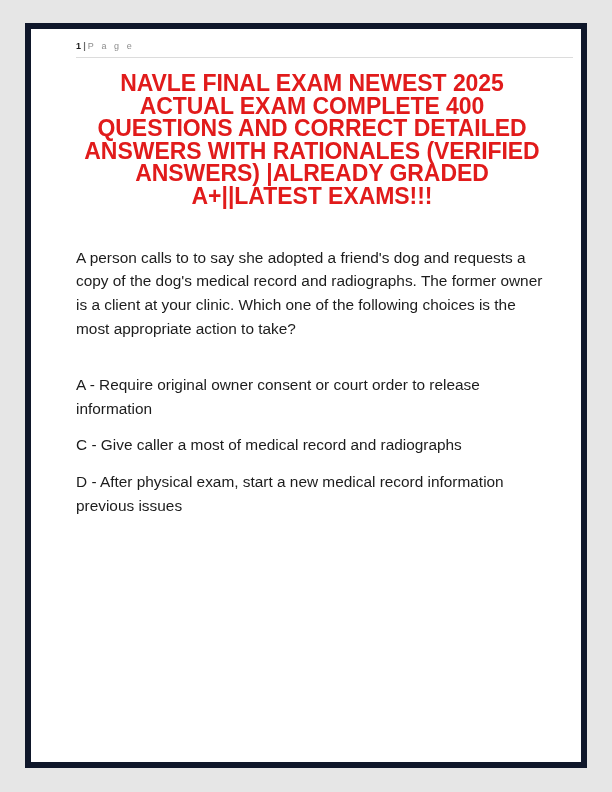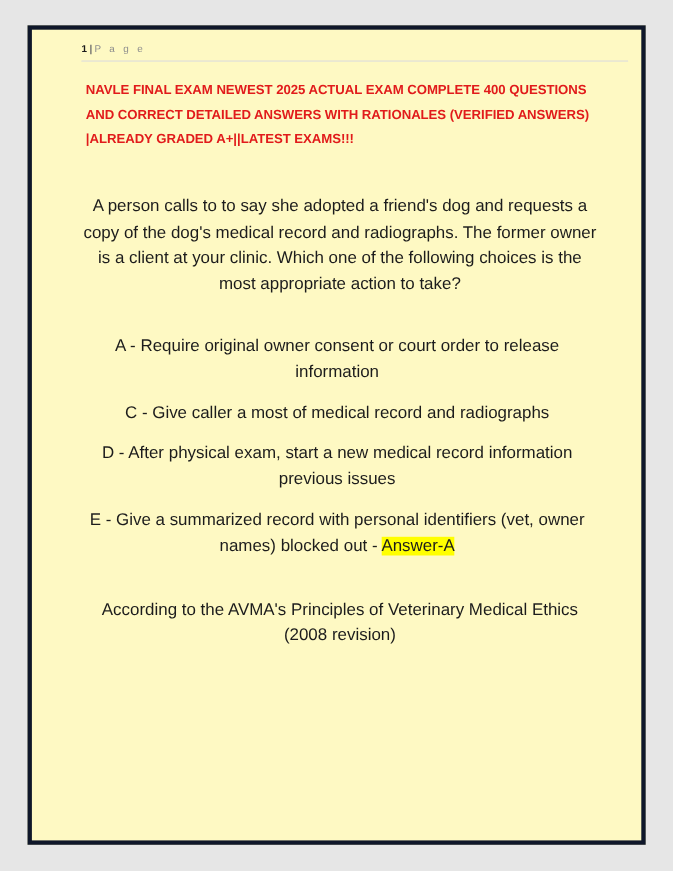--- a/index.html
+++ b/index.html
@@ -20,22 +20,22 @@
     height: 792px;
     background: #e6e6e6;
   }
 
   .page-sheet {
     position: absolute;
     left: 25px;
     top: 23px;
     width: 562px;
     height: 745px;
-    border: 4px solid #0f172a;
-    background: #fef9c3;
+    border: 6px solid #0f172a;
+    background: #ffffff;
     box-sizing: border-box;
   }
 
   .page-inner {
     position: absolute;
     left: 45px;
     top: 12px;
     width: 472px;
   }
 
@@ -65,34 +65,34 @@
     background: #dcdcdc;
     margin-top: 2px;
     margin-bottom: 14px;
     width: 497px;
   }
 
   
   .doc-title {
     color: #e11b1b;
     font-weight: bold;
-    font-size: 12px;
+    font-size: 23px;
     line-height: 22.6px;
+    text-align: center;
     margin: 0 auto;
     width: 464px;
     letter-spacing: -0.05px;
   }
 
   
   .body-block {
     margin-top: 38px;
     color: #1c1c1c;
     font-size: 15.4px;
     line-height: 23.8px;
-    text-align: center;
   }
 
   .stem {
     margin: 0;
     width: 470px;
   }
 
   .options {
     margin-top: 32px;
   }
@@ -127,21 +127,19 @@
       <h1 class="doc-title">NAVLE FINAL EXAM NEWEST 2025 ACTUAL EXAM COMPLETE 400 QUESTIONS AND CORRECT DETAILED ANSWERS WITH RATIONALES (VERIFIED ANSWERS) |ALREADY GRADED A+||LATEST EXAMS!!!</h1>
 
       <div class="body-block">
 
         <p class="stem">A person calls to to say she adopted a friend's dog and requests a copy of the dog's medical record and radiographs. The former owner is a client at your clinic. Which one of the following choices is the most appropriate action to take?</p>
 
         <div class="options">
           <p class="option">A - Require original owner consent or court order to release information</p>
           <p class="option">C - Give caller a most of medical record and radiographs</p>
           <p class="option">D - After physical exam, start a new medical record information previous issues</p>
-          <p class="option"><span>E - Give a summarized record with personal identifiers (vet, owner names) blocked out - </span><span class="answer-highlight">Answer-A</span></p>
         </div>
 
-        <p class="rationale">According to the AVMA's Principles of Veterinary Medical Ethics (2008 revision)</p>
 
       </div>
     </div>
   </div>
 </div>
 
 </body></html>

